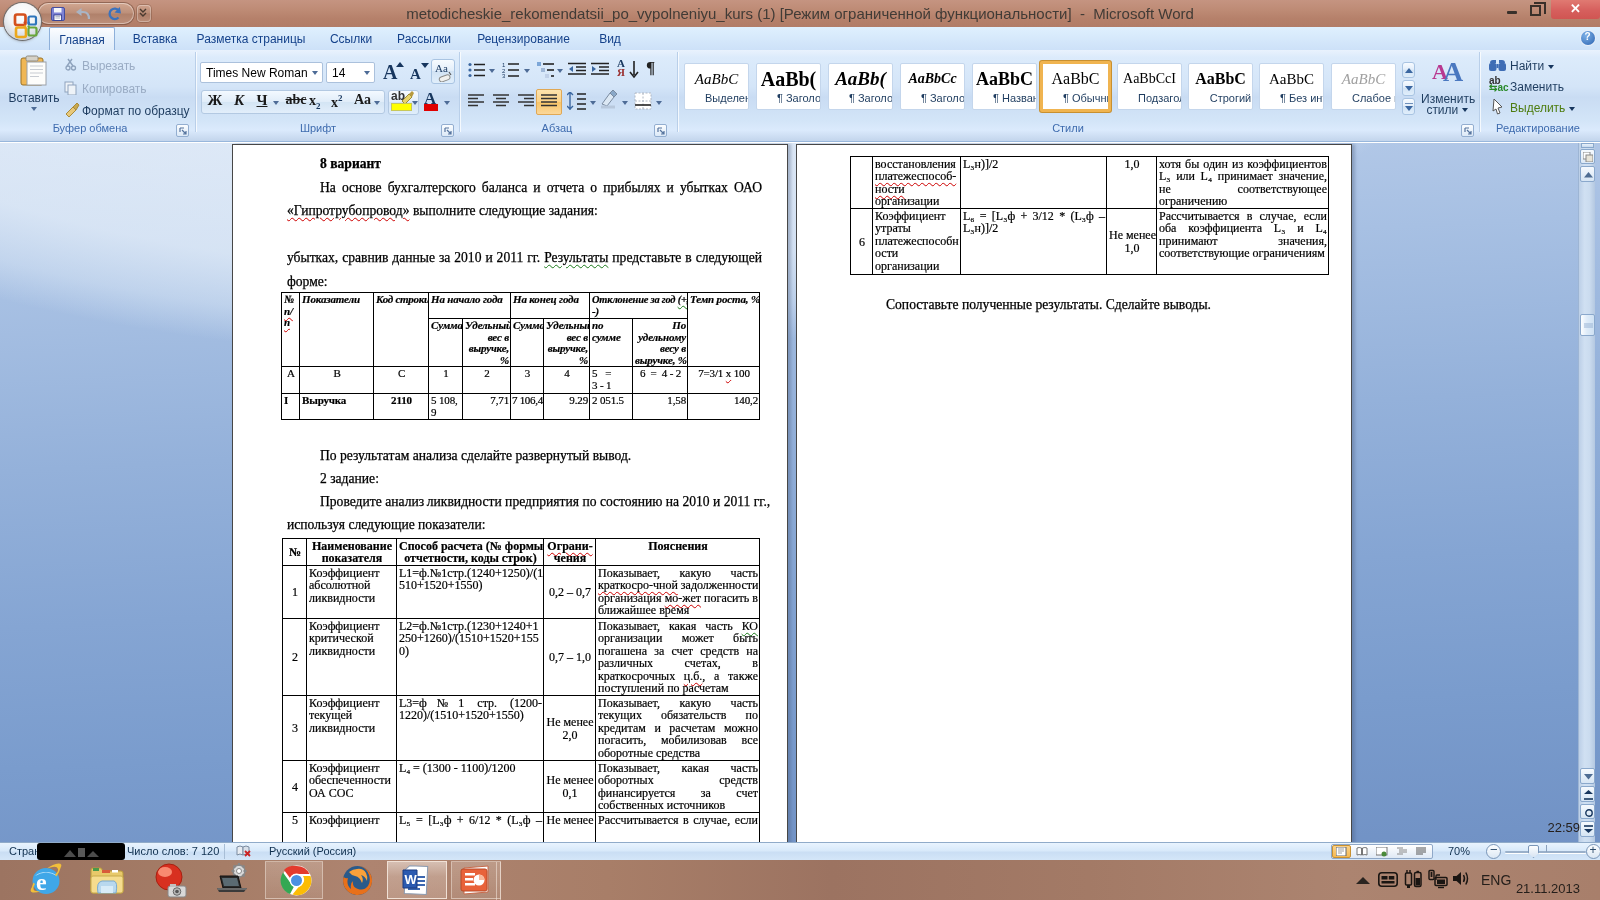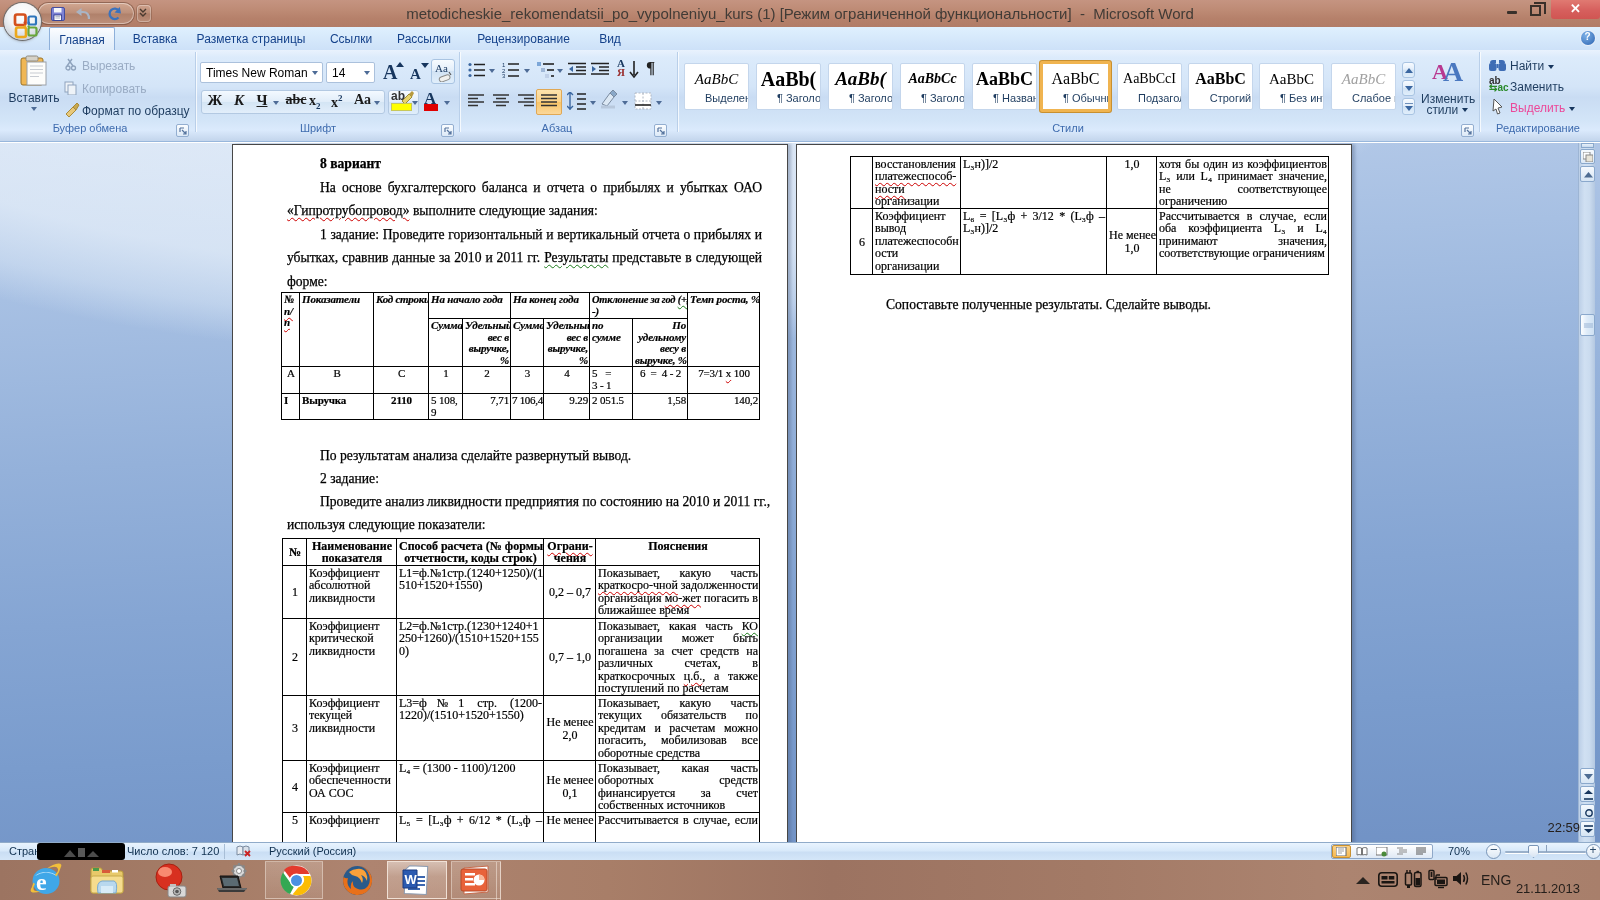--- a/index.html
+++ b/index.html
@@ -378,31 +378,30 @@
       <rect x="0" y="5" width="7.5" height="8" rx="2" fill="#3f6db5"></rect>
       <rect x="9.5" y="5" width="7.5" height="8" rx="2" fill="#3f6db5"></rect>
       <rect x="7.5" y="6" width="2" height="4" fill="#3f6db5"></rect>
     </svg>
   <div class="abs" style="left:1510px;top:59px;font-size:12px;color:#1e3c5f;">Найти <span class="dar" style="border-top-color:#17365e"></span></div>
   <div class="abs" style="left:1489px;top:77px;font-size:10px;font-weight:bold;color:#333;line-height:7px;">ab<br><span style="color:#2a8a2a">⇆ac</span></div>
   <div class="abs" style="left:1510px;top:80px;font-size:12px;color:#1e3c5f;">Заменить</div>
   <svg class="abs" style="left:1492px;top:99px" width="12" height="17" viewBox="0 0 12 17">
       <path d="M2 0 L10 8 L6 9 L8 14 L5.5 15 L4 10 L1 12 Z" fill="#fff" stroke="#555" stroke-width="1"></path>
     </svg>
-  <div class="abs" style="left:1510px;top:101px;font-size:12px;color:#ec4899;">Выделить <span class="dar" style="border-top-color:#17365e"></span></div>
+  <div class="abs" style="left:1510px;top:101px;font-size:12px;color:#4d7c0f;">Выделить <span class="dar" style="border-top-color:#17365e"></span></div>
 </div>
 
 <div id="docarea">
   <div class="sheen"></div>
 
   <div id="page1" class="page">
     <div class="dl" style="left:87px;top:7px;font-weight:bold;">8 вариант</div>
     <div class="dj" style="left:54px;top:30.5px;width:475px;text-indent:33px;">На основе бухгалтерского баланса и отчета о прибылях и убытках ОАО</div>
     <div class="dl" style="left:54px;top:54px;"><span class="sqr">«Гипротрубопровод»</span> выполните следующие задания:</div>
-    <div class="dj" style="left:54px;top:77.5px;width:475px;text-indent:33px;">1 задание: Проведите горизонтальный и вертикальный отчета о прибылях и</div>
     <div class="dj" style="left:54px;top:101px;width:475px;">убытках, сравнив данные за 2010 и 2011 гг. <span class="sqg">Результаты</span> представьте в следующей</div>
     <div class="dl" style="left:54px;top:124.5px;">форме:</div>
     <table class="doctable" id="t1" style="left:48px;top:147px;width:478px;">
       <colgroup>
           <col style="width:18px">
           <col style="width:74px">
           <col style="width:55px">
           <col style="width:34px">
           <col style="width:48px">
           <col style="width:33px">
@@ -658,21 +657,21 @@
               <div class="ln j">хотя бы один из коэффициентов</div>
               <div class="ln j">L₃ или L₄ принимает значение,</div>
               <div class="ln j">не соответствующее</div>
               <div class="ln">ограничению</div>
             </td>
       </tr>
       <tr style="height:66px;">
         <td class="num">6</td>
         <td>
               <div class="ln">Коэффициент</div>
-              <div class="ln">вывод</div>
+              <div class="ln">утраты</div>
               <div class="ln">платежеспособн</div>
               <div class="ln">ости</div>
               <div class="ln">организации</div>
             </td>
         <td>
               <div class="ln j">L₆ = [L₃ф + 3/12 * (L₃ф –</div>
               <div class="ln">L₃н)]/2</div>
             </td>
         <td class="num">
               <div class="ln c">Не менее</div>

